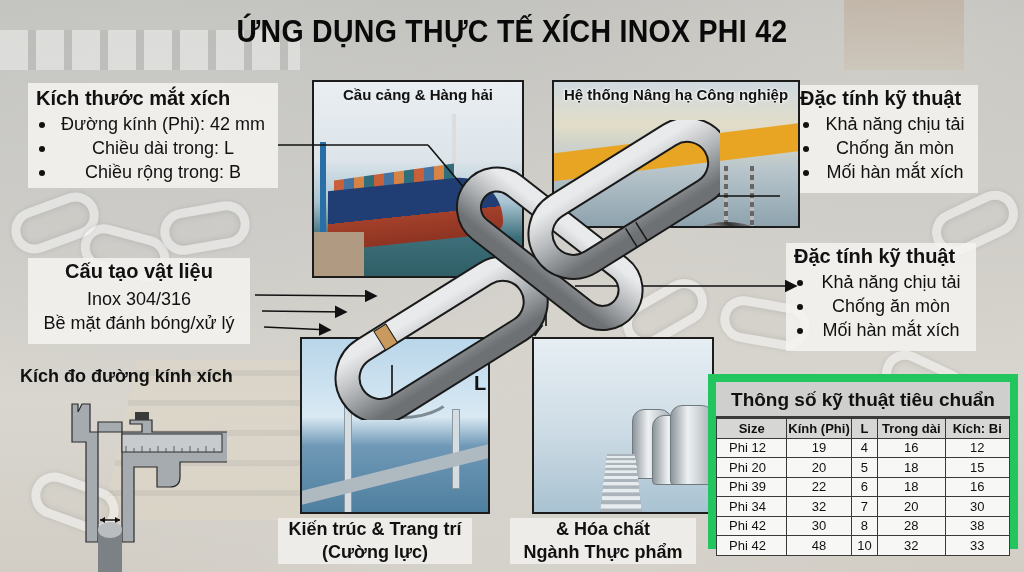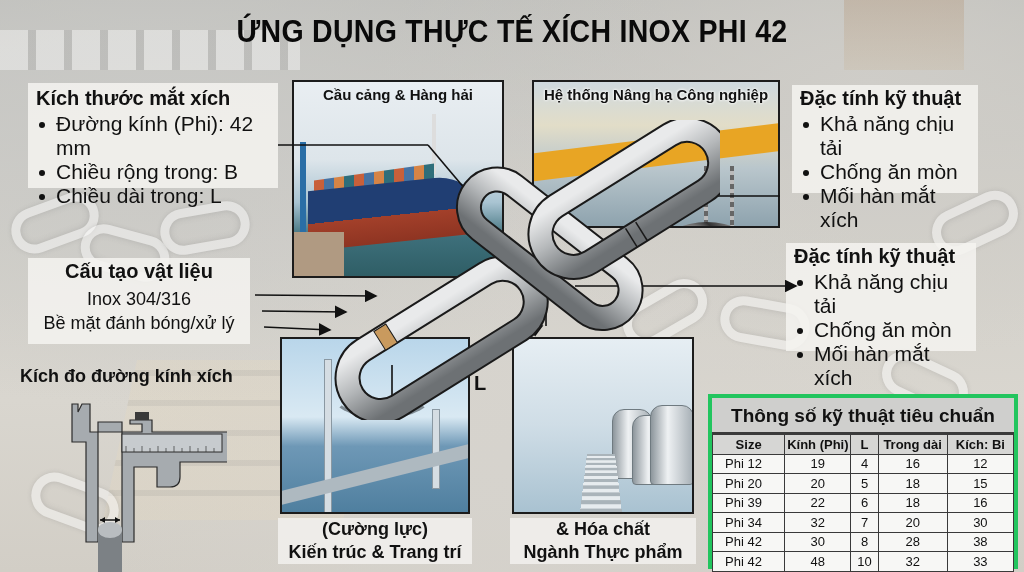--- a/index.html
+++ b/index.html
@@ -33,36 +33,36 @@
     position: absolute; left: 0; top: 14px; width: 1024px; text-align: center;
     font-size: 31px; font-weight: bold; letter-spacing: 0.3px; color: #0a0a0a;
     transform: scaleX(0.92);
   }
 
   .panel {
     position: absolute; background: rgba(244,243,240,0.86);
   }
   .panel h3 { font-size: 20px; font-weight: bold; margin-bottom: 2px; }
   .panel ul { list-style: none; }
-  .panel li { font-size: 21px; line-height: 24px; position: relative; padding-left: 20px; }
+  .panel li { font-size: 18px; line-height: 24px; position: relative; padding-left: 20px; text-align: center; }
   .panel li::before {
     content: ""; position: absolute; left: 3px; top: 10px; width: 6px; height: 6px;
     border-radius: 50%; background: #111;
   }
 
   #p-size { left: 28px; top: 83px; width: 250px; height: 105px; padding: 4px 8px; }
   #p-material { left: 28px; top: 258px; width: 222px; height: 86px; padding: 2px 8px; text-align: center; }
   #p-material h3 { font-size: 20px; margin-bottom: 4px; }
   #p-material .line { font-size: 18px; line-height: 24px; }
   #p-measure { left: 20px; top: 366px; font-size: 18px; font-weight: bold; }
   #p-spec1 { left: 792px; top: 85px; width: 186px; height: 108px; padding: 2px 8px; }
   #p-spec2 { left: 786px; top: 243px; width: 190px; height: 108px; padding: 2px 8px; }
 
   .photo {
-    position: absolute; border: 2px solid #1c1c1c; overflow: hidden;
+    position: absolute; border: 2px solid #1c1c1c; overflow: hidden; margin-left: 20px;
   }
   .photo .cap {
     position: absolute; left: 0; top: 4px; width: 100%; text-align: center;
     font-size: 15px; font-weight: bold; color: #111;
   }
   #ph-port { left: 292px; top: 80px; width: 212px; height: 198px;
     background: linear-gradient(180deg, #e9eef2 0%, #dde5ea 40%, #a9c4d2 62%, #3d6f7a 80%, #2f5e66 100%); }
   #ph-lift { left: 532px; top: 80px; width: 248px; height: 148px;
     background: linear-gradient(180deg, #cfd9df 0%, #e2ddc8 30%, #b9c6cc 60%, #8ea3ae 100%); }
   #ph-lift .cap { color: #111; text-shadow: 0 0 3px #fff, 0 0 3px #fff; }
@@ -107,22 +107,22 @@
   
   .chain-svg { position: absolute; left: 300px; top: 120px; width: 420px; height: 300px; pointer-events: none; }
   .lines-svg { position: absolute; left: 0; top: 0; width: 1024px; height: 572px; pointer-events: none; }
   .l-label { position:absolute; left:474px; top:372px; font-size:20px; font-weight:bold; }
 
   
   .caliper { position:absolute; left:62px; top:402px; width:165px; height:170px; }
 
   
   #spec-table-wrap {
-    position: absolute; left: 708px; top: 394px; width: 310px; height: 175px;
-    background: rgba(240,240,238,0.95); border: 4px solid #22c55e;
+    position: absolute; left: 708px; top: 374px; width: 310px; height: 175px;
+    background: rgba(240,240,238,0.95); border: 8px solid #22c55e;
   }
   #spec-table-wrap .t-title {
     height: 36px; line-height: 36px; text-align: center; font-size: 19px; font-weight: bold;
     background: #cfcfcd; border-bottom: 2px solid #3a3a3a;
   }
   table { border-collapse: collapse; width: 100%; font-size: 13px; }
   th, td { border: 1px solid #3a3a3a; text-align: center; height: 19.5px; padding: 0; }
   th { background: #d6d6d4; font-weight: bold; }
   td { background: #f7f7f5; }
   td:first-child { text-align: left; padding-left: 12px; }
@@ -143,22 +143,22 @@
   <div class="bg-loop" style="left:620px;top:290px;transform:rotate(-30deg)"></div>
   <div class="bg-loop" style="left:30px;top:480px;transform:rotate(20deg)"></div>
 </div>
 
 <h1 class="title">ỨNG DỤNG THỰC TẾ XÍCH INOX PHI 42</h1>
 
 <div class="panel" id="p-size">
   <h3>Kích thước mắt xích</h3>
   <ul>
     <li>Đường kính (Phi): 42 mm</li>
+    <li>Chiều dài trong: L</li>
     <li>Chiều rộng trong: B</li>
-    <li>Chiều dài trong: L</li>
   </ul>
 </div>
 
 <div class="panel" id="p-material">
   <h3>Cấu tạo vật liệu</h3>
   <div class="line">Inox 304/316</div>
   <div class="line">Bề mặt đánh bóng/xử lý</div>
 </div>
 
 <div id="p-measure" style="position:absolute">Kích đo đường kính xích</div>
@@ -224,22 +224,22 @@
   <div class="cap">Hệ thống Nâng hạ Công nghiệp</div>
 </div>
 
 <div class="photo" id="ph-bridge">
   <div class="tower" style="left:42px;top:20px;height:160px"></div>
   <div class="tower" style="left:150px;top:70px;height:80px"></div>
   <div class="cable" style="left:46px;top:20px;width:108px;height:60px"></div>
   <div class="deck"></div>
 </div>
 <div class="photo-label" id="lbl-bridge">
+  <div>Kiến trúc &amp; Trang trí</div>
   <div>(Cường lực)</div>
-  <div>Kiến trúc &amp; Trang trí</div>
 </div>
 
 <div class="photo" id="ph-food">
   <div class="tank" style="left:98px"></div>
   <div class="tank" style="left:118px;top:76px"></div>
   <div class="tank" style="left:136px;top:66px;width:44px;height:80px"></div>
   <div class="conveyor"></div>
 </div>
 <div class="photo-label" id="lbl-food">
   <div>&amp; Hóa chất</div>

